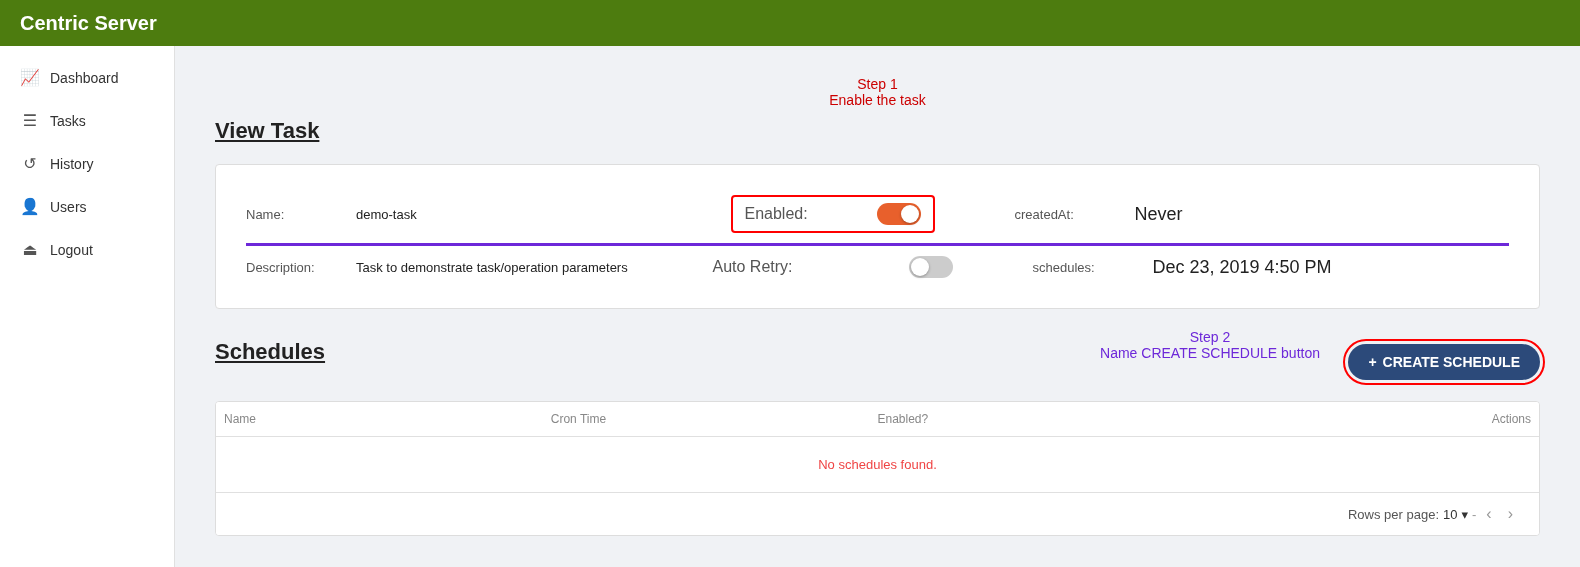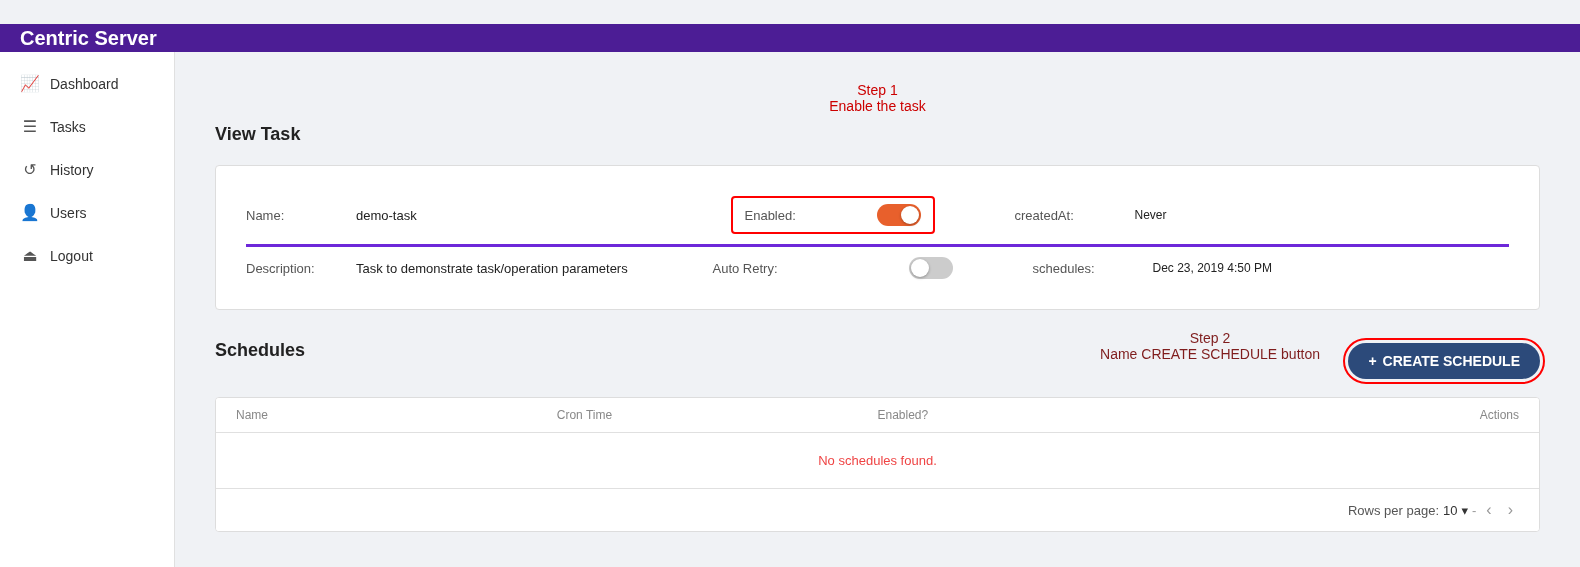--- a/index.html
+++ b/index.html
@@ -1,27 +1,26 @@
 <!DOCTYPE html>
 <html><head>
   <meta charset="utf-8">
   <style>
     * { box-sizing: border-box; margin: 0; padding: 0; }
     body { font-family: Arial, sans-serif; font-size: 14px; background: #f0f2f5; display: flex; flex-direction: column; height: 567px; overflow: hidden; }
 
     
     .topbar {
-      background: #4c1d95;
+      background: #4d7c0f;
       color: white;
       padding: 0 20px;
-      height: 28px;
+      height: 46px;
       display: flex;
       align-items: center;
       flex-shrink: 0;
-      margin-top: 24px;
     }
     .topbar-title {
       font-size: 20px;
       font-weight: bold;
     }
 
     
     .main-layout {
       display: flex;
       flex: 1;
@@ -57,24 +56,25 @@
     
     .content {
       flex: 1;
       overflow-y: auto;
       padding: 30px 40px;
       background: #f0f2f5;
     }
 
     
     .section-title {
-      font-size: 18px;
+      font-size: 22px;
       font-weight: bold;
       color: #222;
       margin-bottom: 20px;
+      text-decoration: underline;
     }
 
     .task-card {
       background: white;
       border: 1px solid #ddd;
       border-radius: 4px;
       padding: 20px 30px;
       margin-bottom: 30px;
     }
 
@@ -93,38 +93,38 @@
       font-size: 13px;
     }
     .task-field-value {
       flex: 1;
       color: #222;
       font-size: 13px;
     }
     .task-field-mid-label {
       width: 120px;
       color: #555;
-      font-size: 13px;
+      font-size: 16px;
     }
     .task-field-mid-control {
       width: 120px;
       display: flex;
       align-items: center;
       justify-content: flex-end;
     }
     .task-field-right-label {
       width: 120px;
       color: #555;
       font-size: 13px;
       margin-left: 80px;
     }
     .task-field-right-value {
       flex: 1;
       color: #222;
-      font-size: 12px;
+      font-size: 18px;
     }
 
     
     .toggle {
       width: 44px;
       height: 22px;
       border-radius: 11px;
       position: relative;
       cursor: pointer;
     }
@@ -187,35 +187,35 @@
       gap: 6px;
       outline: 2px solid red;
       outline-offset: 3px;
     }
 
     
     .step2-annotation {
       position: absolute;
       right: 220px;
       top: -10px;
-      color: #7f1d1d;
+      color: #6d28d9;
       font-size: 14px;
       text-align: center;
     }
 
     
     .schedule-table {
       background: white;
       border: 1px solid #ddd;
       border-radius: 4px;
       overflow: hidden;
     }
     .table-header {
       display: flex;
-      padding: 10px 20px;
+      padding: 10px 8px;
       border-bottom: 1px solid #e0e0e0;
       background: white;
     }
     .table-header-cell {
       font-size: 12px;
       color: #888;
       font-weight: normal;
     }
     .col-name { flex: 2; }
     .col-cron { flex: 2; }

